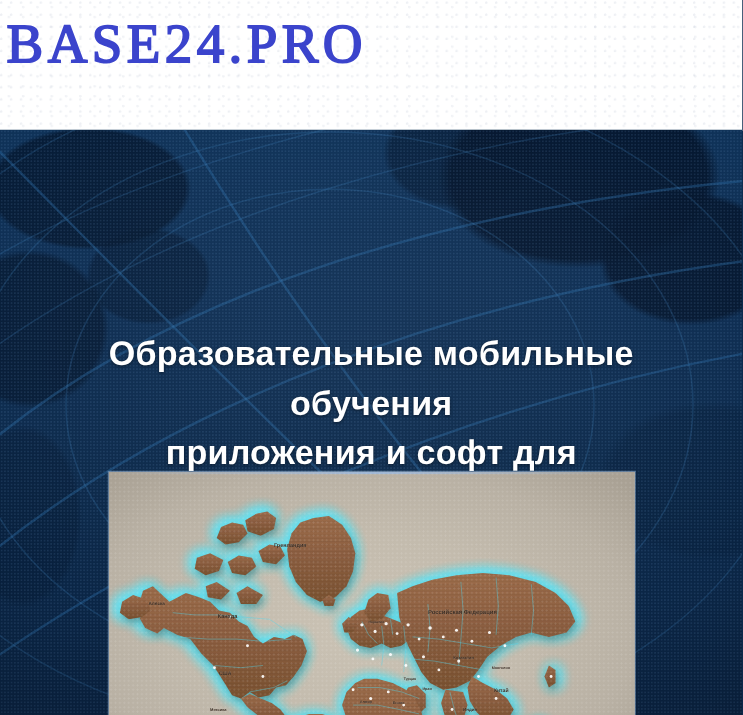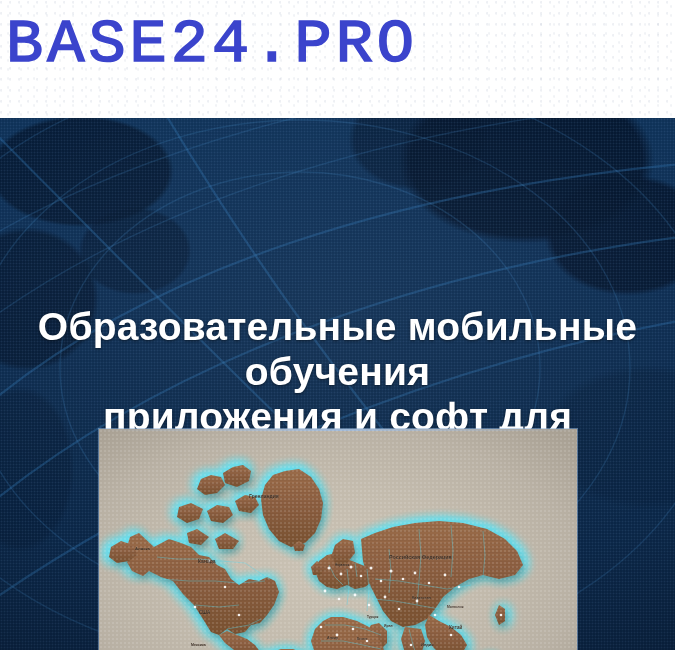--- a/index.html
+++ b/index.html
@@ -19,22 +19,22 @@
   #site-header:before{ 
     content:"";position:absolute;inset:0;
     background-image:
       radial-gradient(circle at 12% 22%, rgba(170,180,200,.20) 0 1px, transparent 1.4px),
       radial-gradient(circle at 62% 72%, rgba(170,180,200,.16) 0 1px, transparent 1.4px);
     background-size:9px 11px,13px 9px;
     pointer-events:none;
   }
   #brand-logo{
     position:absolute;left:6px;top:14px;
-    font-family:Liberation Mono, monospace;
-    font-size:62px;line-height:1;
+    font-family:Liberation Serif, serif;
+    font-size:50px;line-height:1;
     font-weight:400;
     letter-spacing:4px;
     color:#3b44cc;
     white-space:nowrap;
     -webkit-text-stroke:1.6px #3b44cc;
   }
 
   
   #hero{
     position:absolute;left:0;top:118px;width:675px;height:532px;
@@ -64,21 +64,21 @@
     opacity:.85;
   }
   #bg-vignette{
     background:radial-gradient(ellipse 120% 95% at 50% 38%, rgba(255,255,255,.045) 0%, rgba(0,0,0,0) 55%, rgba(0,0,0,.30) 100%);
   }
 
   
   #hero-title{
     position:absolute;left:0;top:160px;width:675px;
     text-align:center;color:#ffffff;
-    font-size:39px;line-height:45px;font-weight:bold;
+    font-size:31px;line-height:45px;font-weight:bold;
     letter-spacing:.2px;
     text-shadow:0 1px 3px rgba(0,0,0,.45);
     padding:0 18px;box-sizing:border-box;
   }
   #hero-title .tl{display:block;}
 
   
   #map-photo{
     position:absolute;left:99px;top:311px;width:478px;height:317px;
     overflow:hidden;

